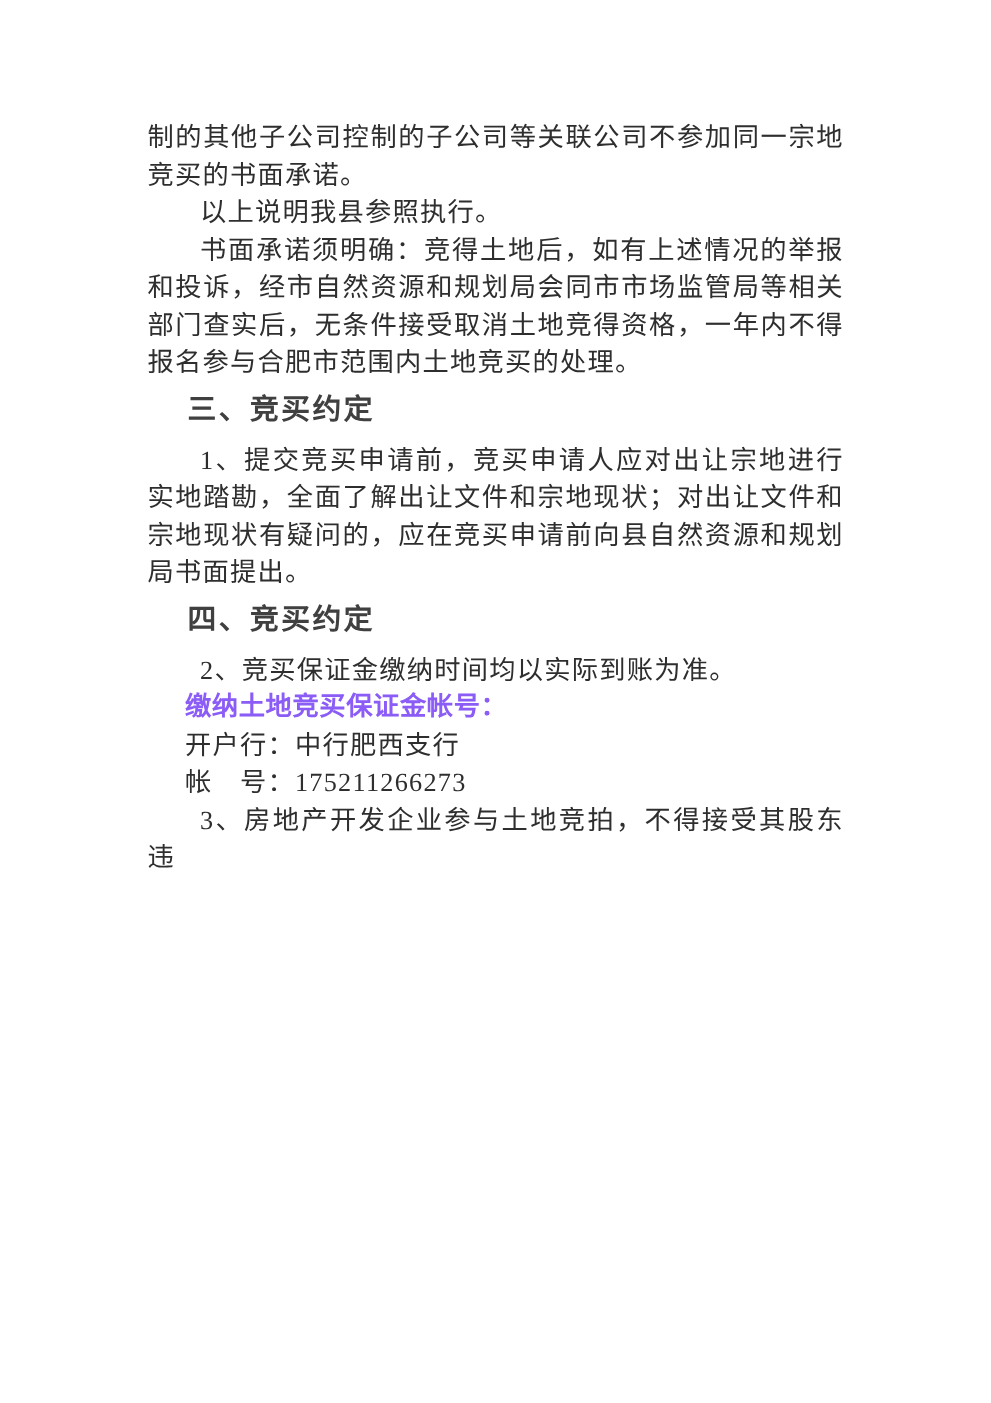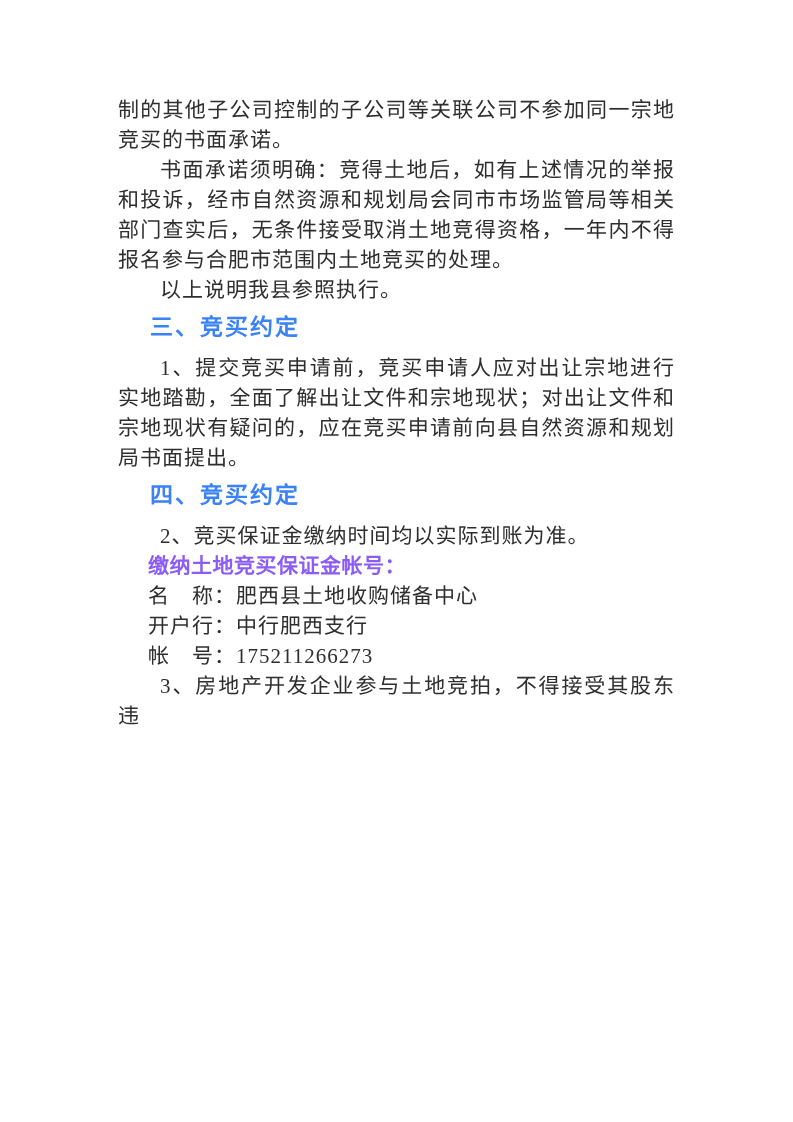--- a/index.html
+++ b/index.html
@@ -31,21 +31,21 @@
     font-family: Liberation Serif, serif;
   }
   .para.indent {
     text-indent: 42px;
   }
   .para.heading {
     font-family: "Liberation Sans", "DejaVu Sans", sans-serif;
     font-weight: 700;
     font-size: 23px;
     line-height: 36px;
-    color: #3b82f6;
+    color: #404040;
     letter-spacing: 2px;
     margin: 4px 0 8px 0;
     padding-left: 32px;
     text-align: left;
     text-indent: 0;
   }
   .para.bold-line {
     font-weight: 700;
     font-family: "Liberation Sans", "DejaVu Sans", sans-serif;
     color: #8b5cf6;
@@ -57,25 +57,24 @@
     text-indent: 30px;
     text-align: left;
   }
 </style>
 </head>
 <body>
 
 <div class="page">
   <div class="content" id="doc-content">
       <p class="para">制的其他子公司控制的子公司等关联公司不参加同一宗地竞买的书面承诺。</p>
+      <p class="para indent">以上说明我县参照执行。</p>
       <p class="para indent">书面承诺须明确：竞得土地后，如有上述情况的举报和投诉，经市自然资源和规划局会同市市场监管局等相关部门查实后，无条件接受取消土地竞得资格，一年内不得报名参与合肥市范围内土地竞买的处理。</p>
-      <p class="para indent">以上说明我县参照执行。</p>
       <p class="para heading">三、竞买约定</p>
       <p class="para indent">1、提交竞买申请前，竞买申请人应对出让宗地进行实地踏勘，全面了解出让文件和宗地现状；对出让文件和宗地现状有疑问的，应在竞买申请前向县自然资源和规划局书面提出。</p>
       <p class="para heading">四、竞买约定</p>
       <p class="para indent">2、竞买保证金缴纳时间均以实际到账为准。</p>
       <p class="para bold-line">缴纳土地竞买保证金帐号：</p>
-      <p class="para account">名　称：肥西县土地收购储备中心</p>
       <p class="para account">开户行：中行肥西支行</p>
       <p class="para account">帐　号：175211266273</p>
       <p class="para indent">3、房地产开发企业参与土地竞拍，不得接受其股东违</p>
     </div>
 </div>
 
 </body></html>

